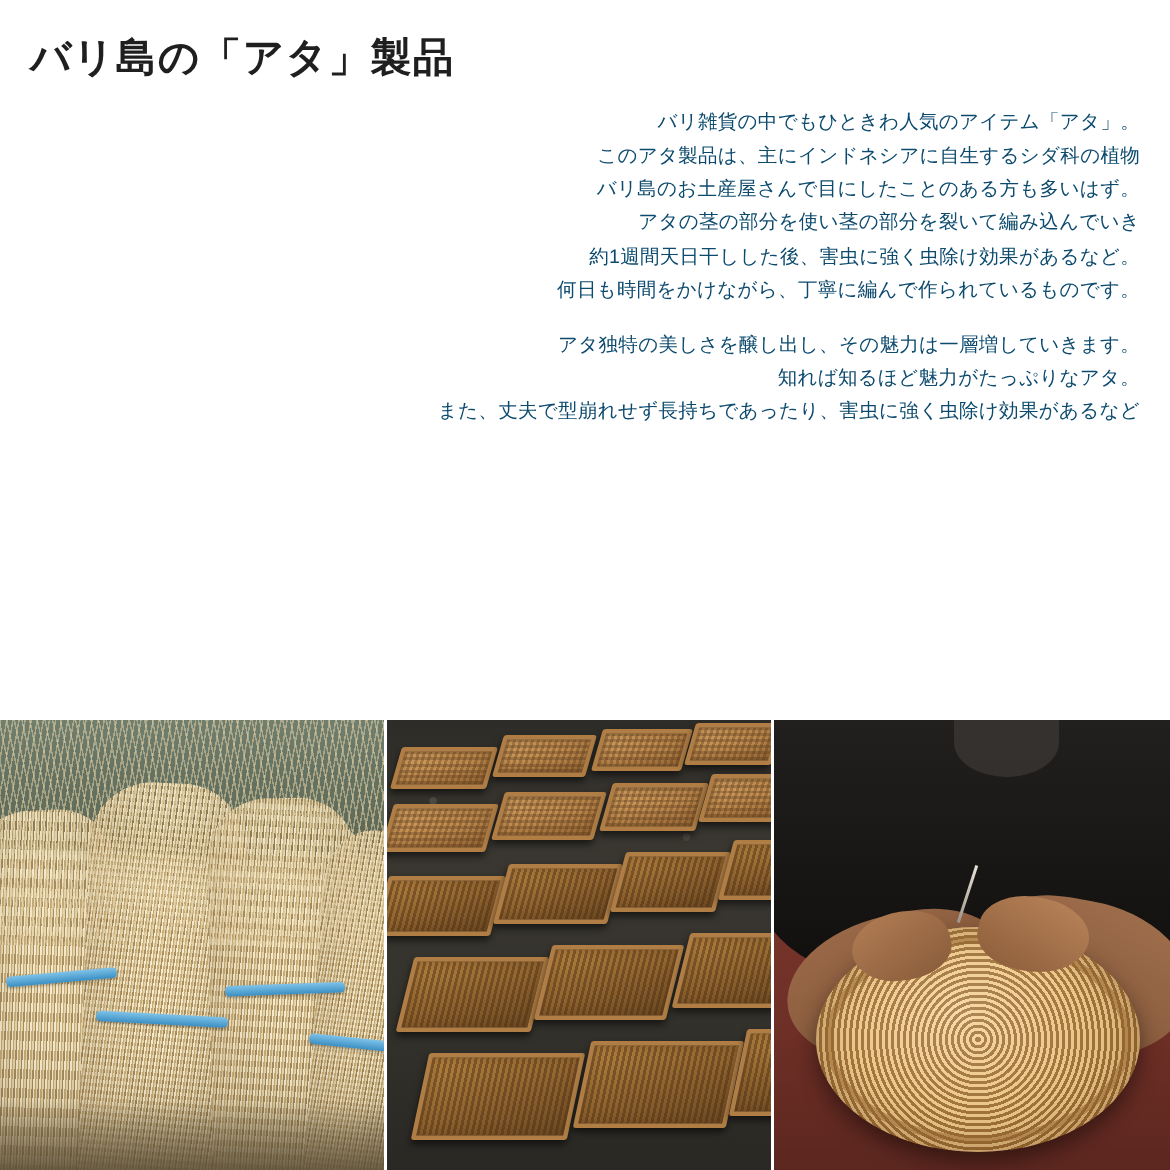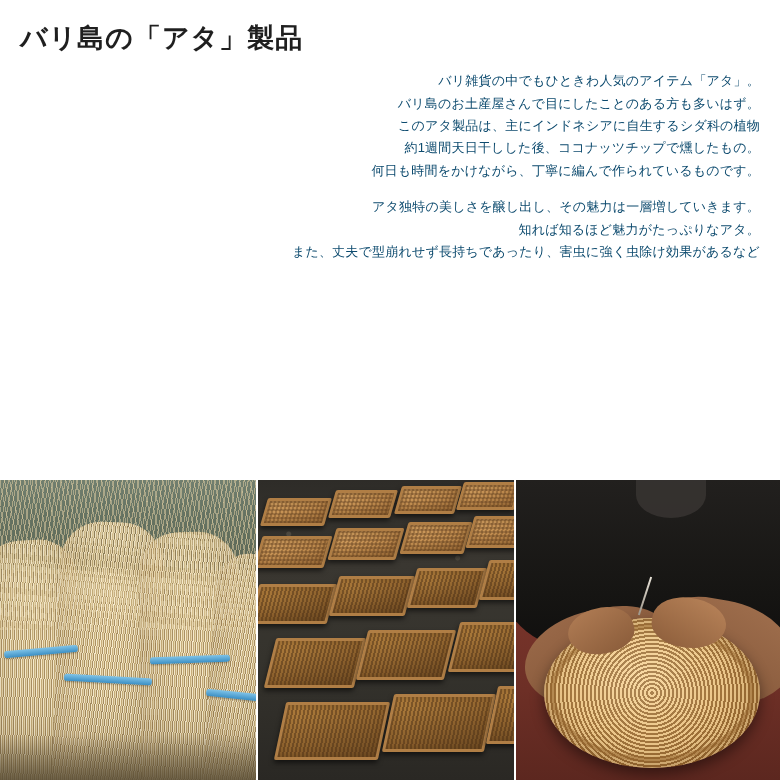--- a/index.html
+++ b/index.html
@@ -216,23 +216,24 @@
 <body>
 
 <div class="page">
 
   <div class="content">
 
     <h1 class="title">バリ島の「アタ」製品</h1>
 
     <div class="para">
       <span class="line">バリ雑貨の中でもひときわ人気のアイテム「アタ」。</span>
+      <span class="line">このアタ製品は、主にインドネシアに自生するシダ科の植物</span>
       <span class="line">バリ島のお土産屋さんで目にしたことのある方も多いはず。</span>
-      <span class="line">このアタ製品は、主にインドネシアに自生するシダ科の植物</span>
-      <span class="line">約1週間天日干しした後、ココナッツチップで燻したもの。</span>
+      <span class="line">アタの茎の部分を使い茎の部分を裂いて編み込んでいき</span>
+      <span class="line">約1週間天日干しした後、害虫に強く虫除け効果があるなど。</span>
       <span class="line">何日も時間をかけながら、丁寧に編んで作られているものです。</span>
     </div>
 
     <div class="para">
       <span class="line">アタ独特の美しさを醸し出し、その魅力は一層増していきます。</span>
       <span class="line">知れば知るほど魅力がたっぷりなアタ。</span>
       <span class="line">また、丈夫で型崩れせず長持ちであったり、害虫に強く虫除け効果があるなど</span>
     </div>
 
   </div>

